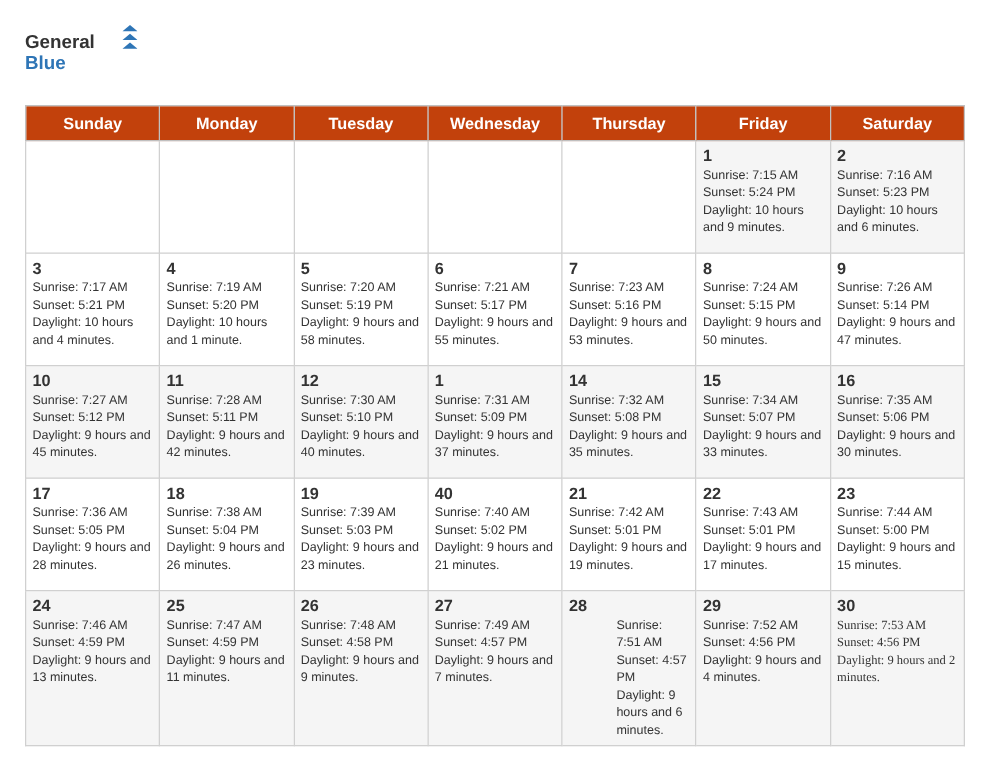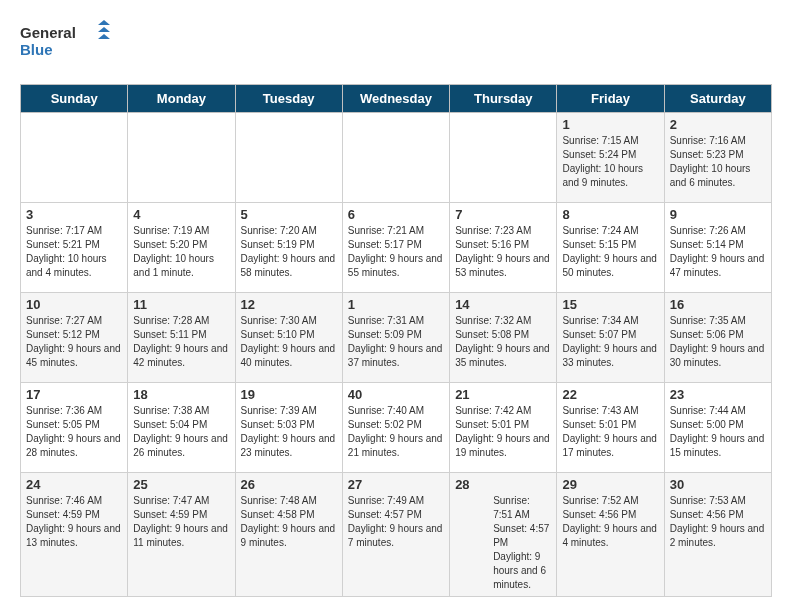--- a/index.html
+++ b/index.html
@@ -32,21 +32,21 @@
     .subtitle {
       font-size: 16px;
       color: #555;
     }
     table {
       width: 100%;
       border-collapse: collapse;
       table-layout: fixed;
     }
     thead tr th {
-      background-color: #0c4a6e;
+      background-color: #c2410c;
       color: #fff;
       text-align: center;
       padding: 6px 4px;
       font-size: 13px;
       font-weight: bold;
       border: 1px solid #c0c0c0;
     }
     tbody tr td {
       vertical-align: top;
       border: 1px solid #d0d0d0;
@@ -292,19 +292,19 @@
 Daylight: 9 hours and 6 minutes.</div>
         </td>
         <td>
           <span class="day-num">29</span>
           <div class="day-info" style="white-space: pre-line;">Sunrise: 7:52 AM
 Sunset: 4:56 PM
 Daylight: 9 hours and 4 minutes.</div>
         </td>
         <td>
           <span class="day-num">30</span>
-          <div class="day-info" style="white-space: pre-line;">Sunrise: 7:53 AM
+          <div class="day-info" style="white-space: pre-line; font-family: Liberation Serif, serif;">Sunrise: 7:53 AM
 Sunset: 4:56 PM
 Daylight: 9 hours and 2 minutes.</div>
         </td>
       </tr>
     </tbody>
 </table>
 
 </body></html>

